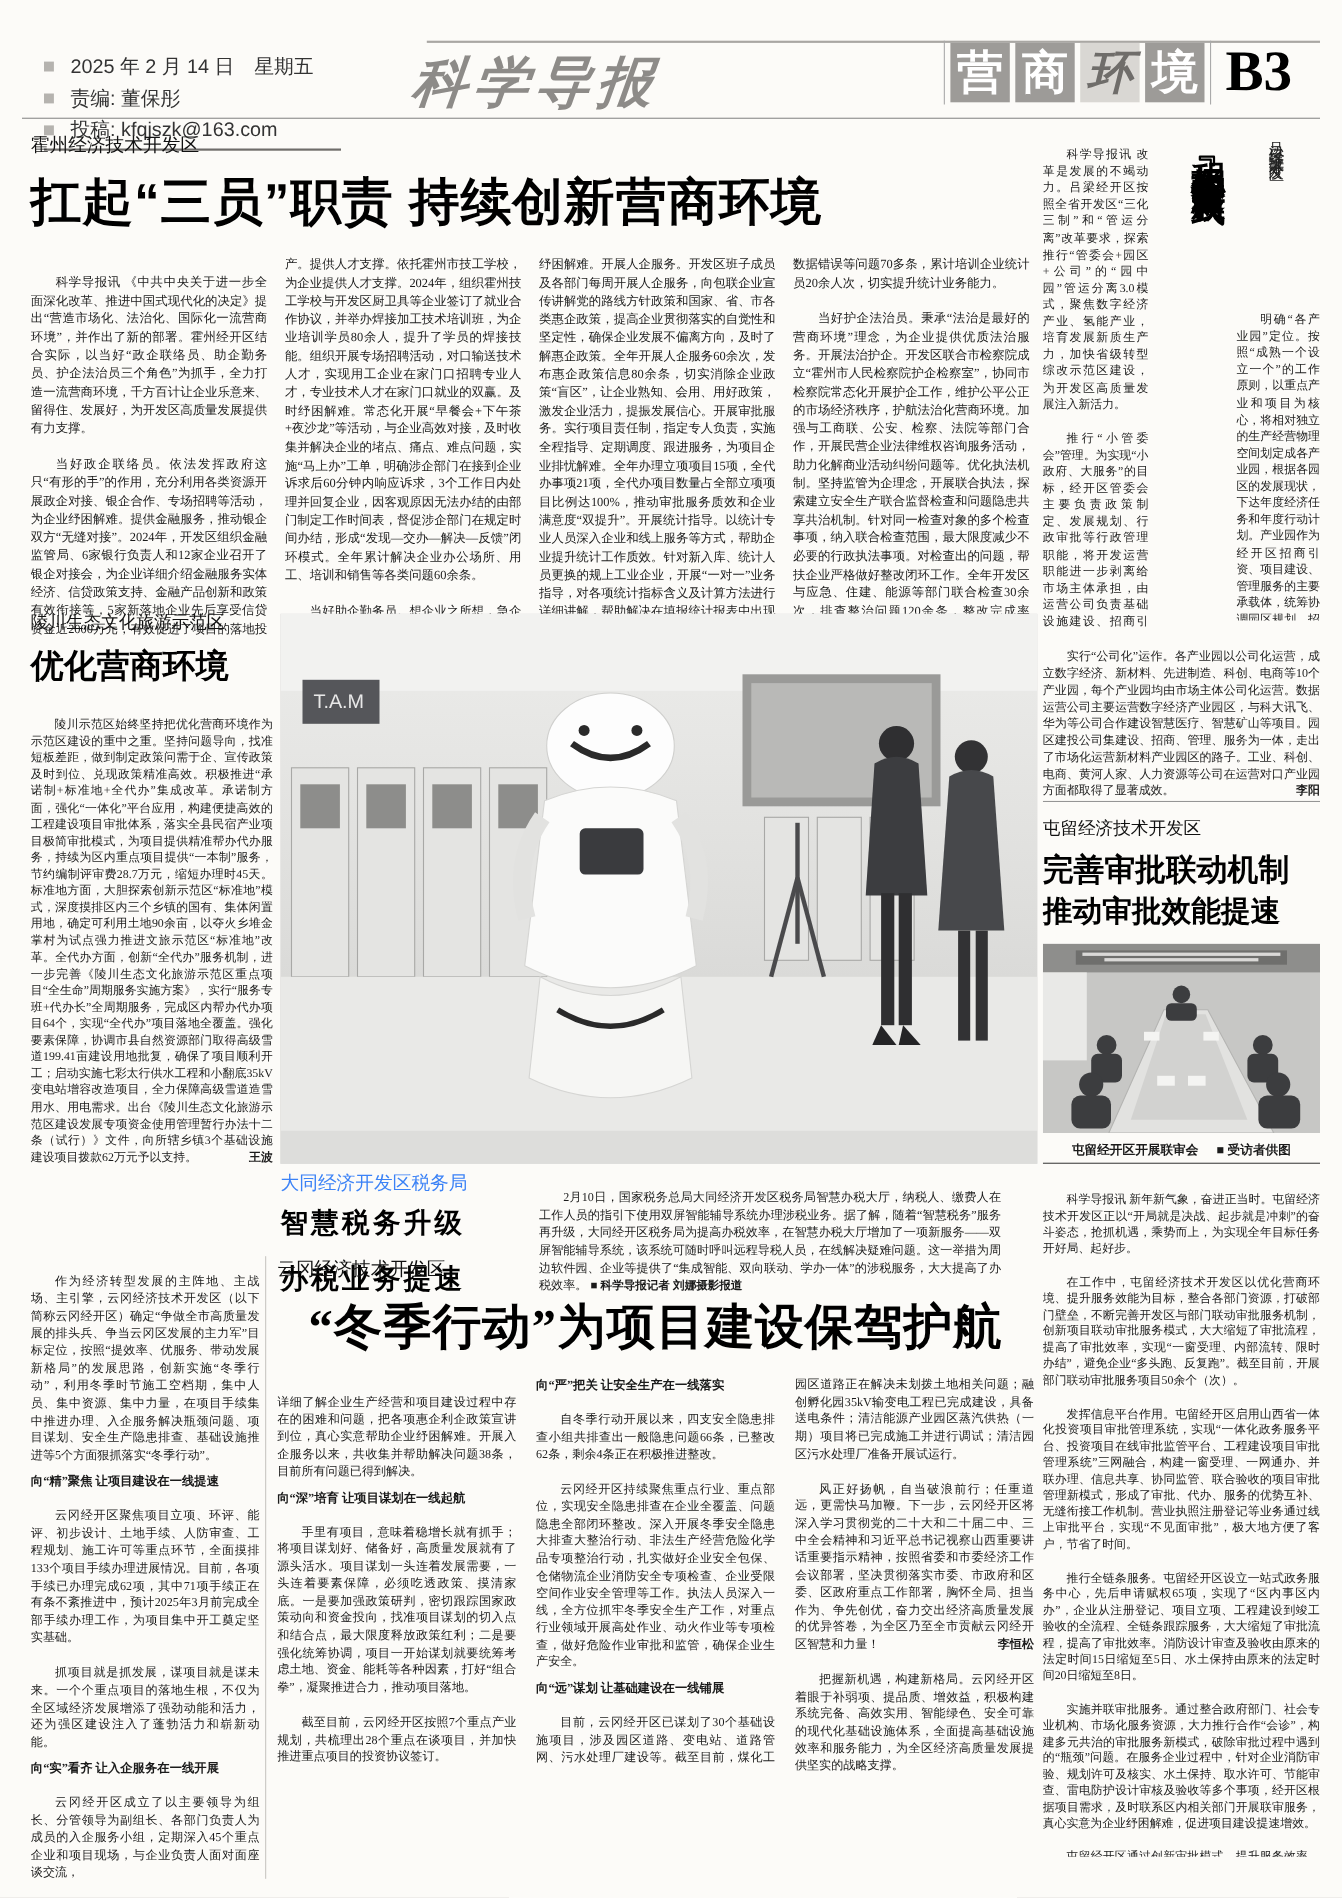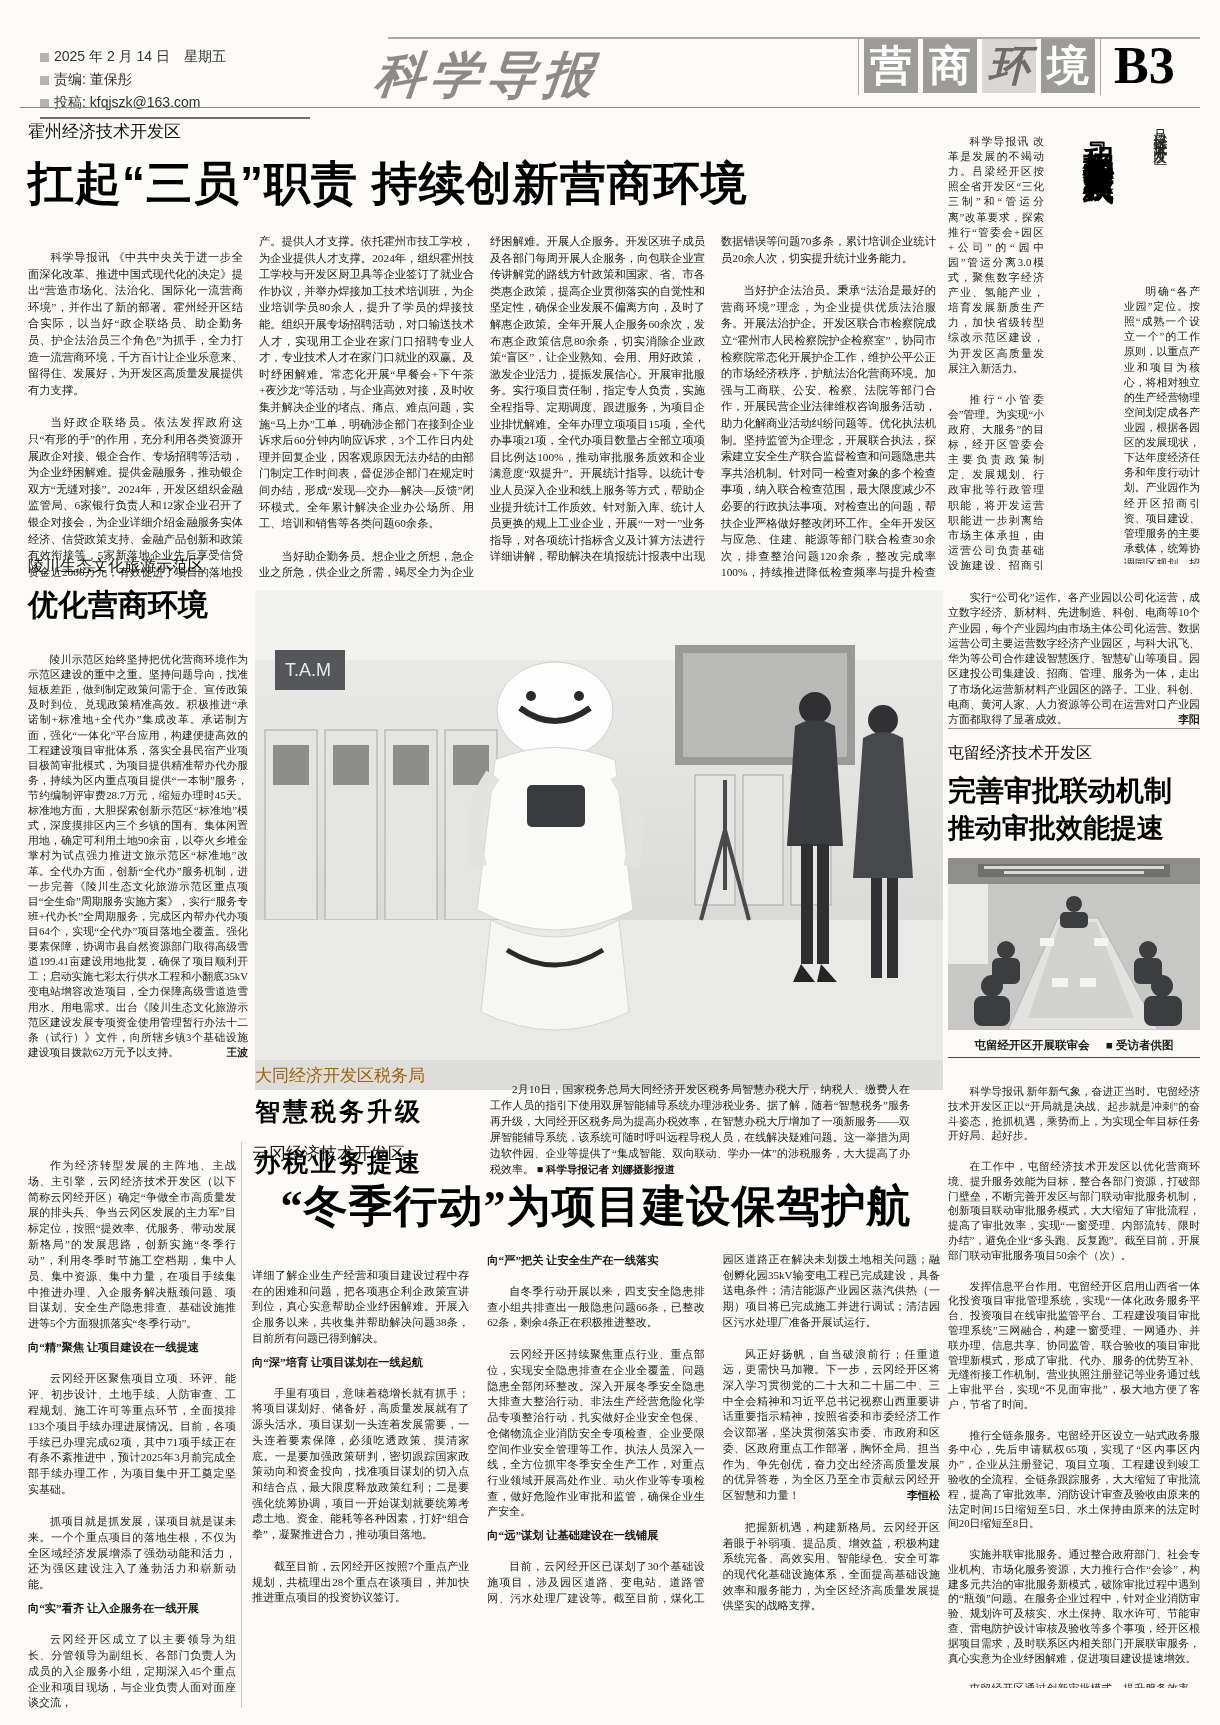--- a/index.html
+++ b/index.html
@@ -9,21 +9,21 @@
   p{margin:16px 0 2px 0;text-indent:2em;text-align:justify;}
   p.cont{text-indent:0;}
   .subhead{font-weight:bold;text-indent:0;text-align:left;margin:7px 0 7px 0;font-size:1.02em;}
   .byline{float:right;font-weight:bold;text-indent:0;padding-left:8px;}
   .sans{font-family:"Liberation Sans","DejaVu Sans",sans-serif;}
   .kicker{font-family:"Liberation Sans","DejaVu Sans",sans-serif;color:#111;}
   .vert{writing-mode:vertical-rl;}
   .rule-h{background:#8a8a8a;height:1px;}
   .flow{overflow:hidden;}
   
-  .hdr-row{display:flex;align-items:center;gap:5px;font-size:14px;color:#333;
+  .hdr-row{display:flex;align-items:center;gap:15px;font-size:18px;color:#333;
            font-family:"Liberation Sans",sans-serif;margin-bottom:5px;}
   .sq{width:9px;height:9px;background:#b5b3af;display:inline-block;flex:0 0 auto;}
   .masthead{font-size:50px;color:#8d8b88;font-weight:bold;font-style:italic;
             font-family:"DejaVu Serif","Liberation Serif",serif;transform:skewX(-6deg);letter-spacing:6px;}
   .secblock{display:flex;align-items:center;gap:5px;}
   .secchar{width:54px;height:54px;background:#9d9b98;color:#fff;font-weight:bold;
            font-family:"Liberation Sans",sans-serif;font-size:42px;line-height:54px;text-align:center;}
   .secchar.calli{background:#d9d7d3;color:#6f6d6a;font-family:"DejaVu Serif",serif;
            font-style:italic;font-weight:bold;}
   .pageno{font-family:"Liberation Serif",serif;font-weight:bold;font-size:52px;color:#000;margin-left:8px;}
@@ -103,21 +103,21 @@
   </div>
 
   <div class="abs" style="left:28px;top:556px;width:220px;">
     <div class="kicker" style="font-size:16px;">陵川生态文化旅游示范区</div>
     <div class="hl-mid" style="font-size:30px;margin-top:8px;">优化营商环境</div>
     <div class="flow" style="margin-top:10px;height:460px;font-size:10.8px;line-height:1.4;">
         <p>陵川示范区始终坚持把优化营商环境作为示范区建设的重中之重。坚持问题导向，找准短板差距，做到制定政策问需于企、宣传政策及时到位、兑现政策精准高效。积极推进“承诺制+标准地+全代办”集成改革。承诺制方面，强化“一体化”平台应用，构建便捷高效的工程建设项目审批体系，落实全县民宿产业项目极简审批模式，为项目提供精准帮办代办服务，持续为区内重点项目提供“一本制”服务，节约编制评审费28.7万元，缩短办理时45天。标准地方面，大胆探索创新示范区“标准地”模式，深度摸排区内三个乡镇的国有、集体闲置用地，确定可利用土地90余亩，以夺火乡堆金掌村为试点强力推进文旅示范区“标准地”改革。全代办方面，创新“全代办”服务机制，进一步完善《陵川生态文化旅游示范区重点项目“全生命”周期服务实施方案》，实行“服务专班+代办长”全周期服务，完成区内帮办代办项目64个，实现“全代办”项目落地全覆盖。强化要素保障，协调市县自然资源部门取得高级雪道199.41亩建设用地批复，确保了项目顺利开工；启动实施七彩太行供水工程和小翻底35kV变电站增容改造项目，全力保障高级雪道造雪用水、用电需求。出台《陵川生态文化旅游示范区建设发展专项资金使用管理暂行办法十二条（试行）》文件，向所辖乡镇3个基础设施建设项目拨款62万元予以支持。<span class="byline">王波</span></p>
       </div>
   </div>
 
-  <div class="abs photo" style="left:255px;top:590px;width:688px;height:500px;">
+  <div class="abs photo" style="left:255px;top:558px;width:688px;height:500px;">
     <svg width="688" height="500" viewBox="0 0 688 500" xmlns="http://www.w3.org/2000/svg">
       <defs>
         <linearGradient id="hall" x1="0" y1="0" x2="0" y2="1">
           <stop offset="0" stop-color="#ededeb"></stop>
             <stop offset="0.6" stop-color="#dcdcda"></stop>
             <stop offset="1" stop-color="#cfcfcd"></stop>
         </linearGradient>
       </defs>
       <rect width="688" height="500" fill="url(#hall)"></rect>
       <rect x="0" y="0" width="688" height="70" fill="#f2f2f0"></rect>
@@ -171,21 +171,21 @@
       <g stroke="#4a4a4c" stroke-width="4" fill="none">
         <line x1="470" y1="190" x2="470" y2="300"></line>
           <line x1="470" y1="240" x2="446" y2="330"></line>
           <line x1="470" y1="240" x2="494" y2="330"></line>
       </g>
       <rect x="0" y="470" width="688" height="30" fill="#dddddb"></rect>
     </svg>
   </div>
 
   <div class="abs" style="left:255px;top:1064px;width:225px;">
-    <div class="sans" style="font-size:17px;color:#a16207;">大同经济开发区税务局</div>
+    <div class="sans" style="font-size:17px;color:#3b82f6;">大同经济开发区税务局</div>
     <div class="hl-serif" style="font-size:25px;margin-top:8px;letter-spacing:3px;">智慧税务升级</div>
     <div class="hl-serif" style="font-size:25px;margin-top:18px;letter-spacing:3px;">办税业务提速</div>
   </div>
   <div class="abs" style="left:490px;top:1066px;width:420px;font-size:11px;line-height:1.45;">
     <p><span>2月10日，国家税务总局大同经济开发区税务局智慧办税大厅，纳税人、缴费人在工作人员的指引下使用双屏智能辅导系统办理涉税业务。据了解，随着“智慧税务”服务再升级，大同经开区税务局为提高办税效率，在智慧办税大厅增加了一项新服务——双屏智能辅导系统，该系统可随时呼叫远程导税人员，在线解决疑难问题。这一举措为周边软件园、企业等提供了“集成智能、双向联动、学办一体”的涉税服务，大大提高了办税效率。</span>
        <b class="sans" style="font-size:10.5px;">■ 科学导报记者 刘娜摄影报道</b></p>
   </div>
 
   <div class="abs" style="left:948px;top:728px;width:252px;height:984px;overflow:hidden;">
     <div class="rule-h" style="width:252px;"></div>

